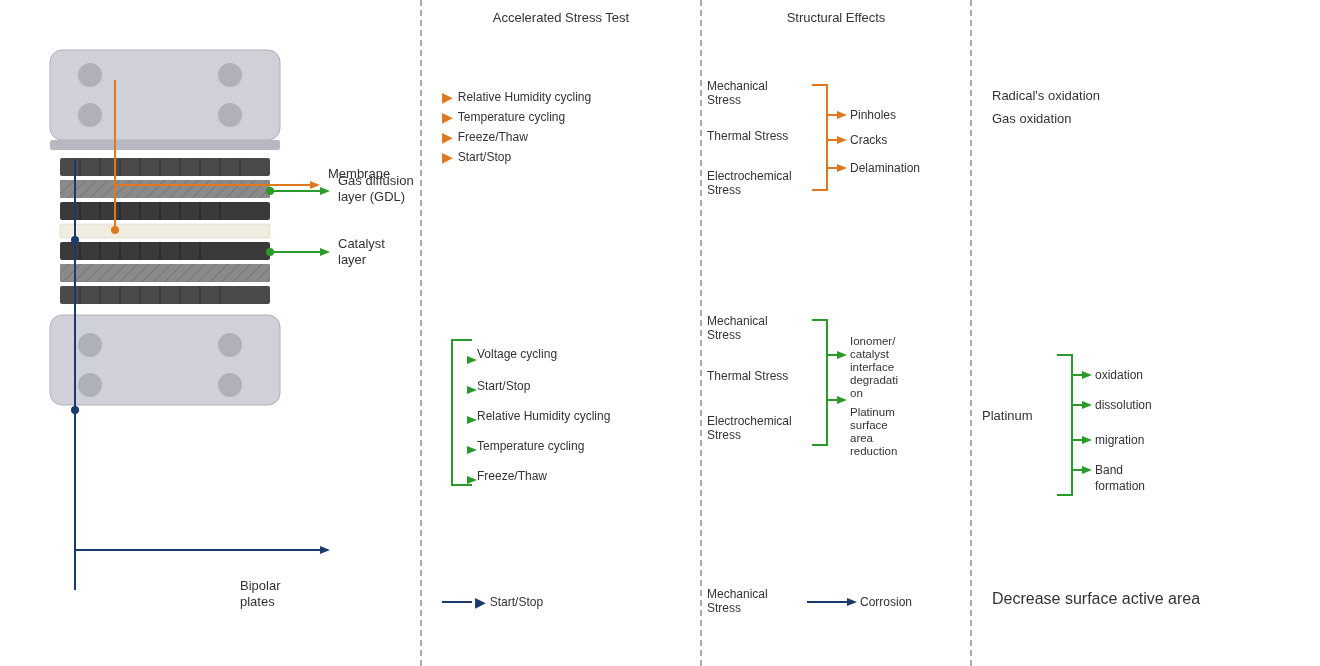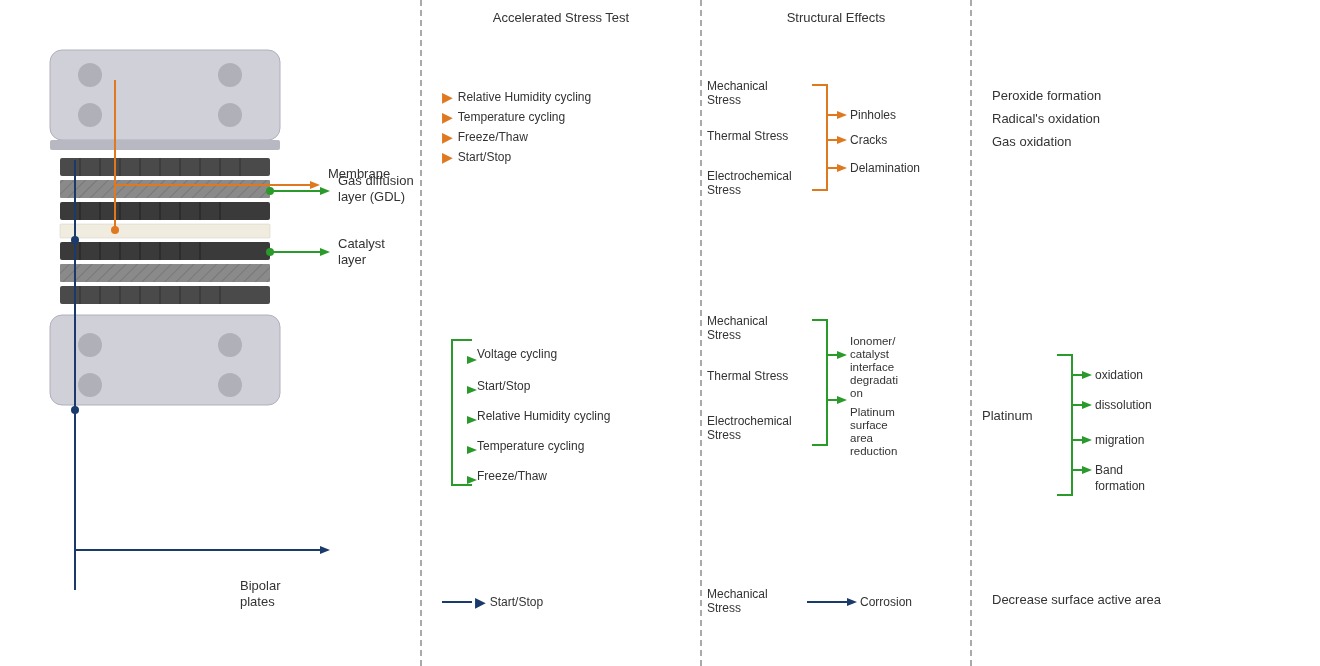--- a/index.html
+++ b/index.html
@@ -309,23 +309,20 @@
         <polygon points="140,18 150,22 140,26" fill="#1a3a6b"></polygon>
         <text x="153" y="26" font-size="12" fill="#333">Corrosion</text>
       </svg>
     </div>
   </div>
 
   <div class="degradation-panel">
 
     <div style="position:absolute; top:80px; left:20px; right:10px;">
       <div class="arrow-row" style="margin:8px 0;">
-        <span style="font-size:13px;">Peroxide formation</span>
-      </div>
-      <div class="arrow-row" style="margin:8px 0;">
         <span style="font-size:13px;">Radical's oxidation</span>
       </div>
       <div class="arrow-row" style="margin:8px 0;">
         <span style="font-size:13px;">Gas oxidation</span>
       </div>
     </div>
 
     <div style="position:absolute; top:340px; left:10px; right:5px;">
       <svg width="330" height="170">
         <text x="0" y="80" font-size="13" fill="#333">Platinum</text>
@@ -345,17 +342,17 @@
         <polygon points="100,96 110,100 100,104" fill="#2a9a2a"></polygon>
         <text x="113" y="104" font-size="12" fill="#333">migration</text>
 
         <polygon points="100,126 110,130 100,134" fill="#2a9a2a"></polygon>
         <text x="113" y="134" font-size="12" fill="#333">Band</text>
         <text x="113" y="150" font-size="12" fill="#333">formation</text>
       </svg>
     </div>
 
     <div style="position:absolute; top:590px; left:20px; right:10px;">
-      <span style="font-size:13px; color:#333;">Decrease surface active area</span>
+      <span style="font-size:16px; color:#333;">Decrease surface active area</span>
     </div>
   </div>
 
 </div>
 
 </body></html>

